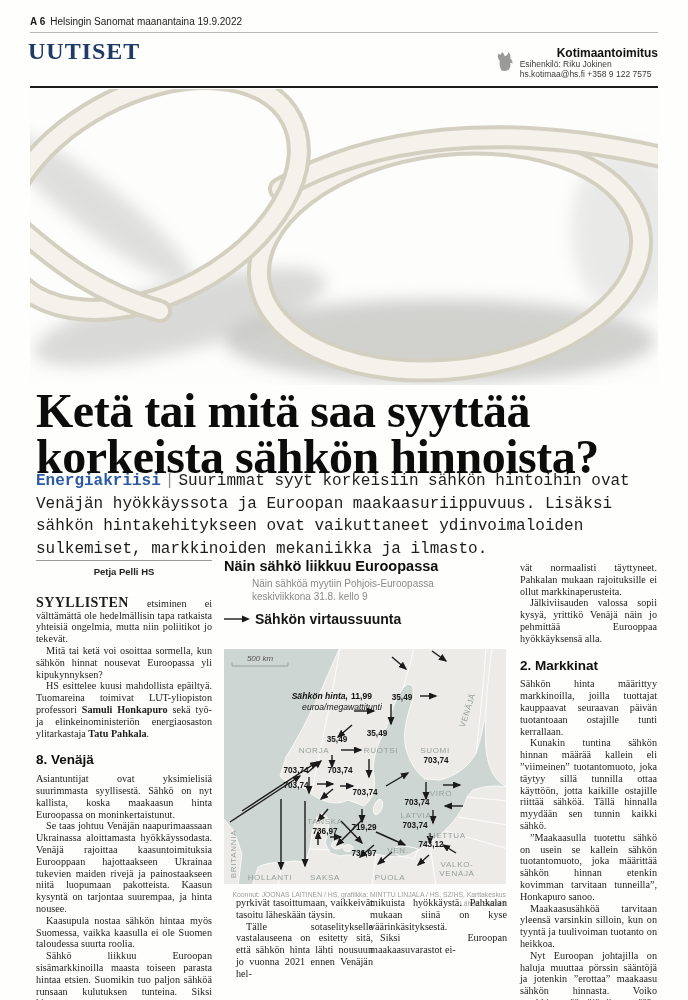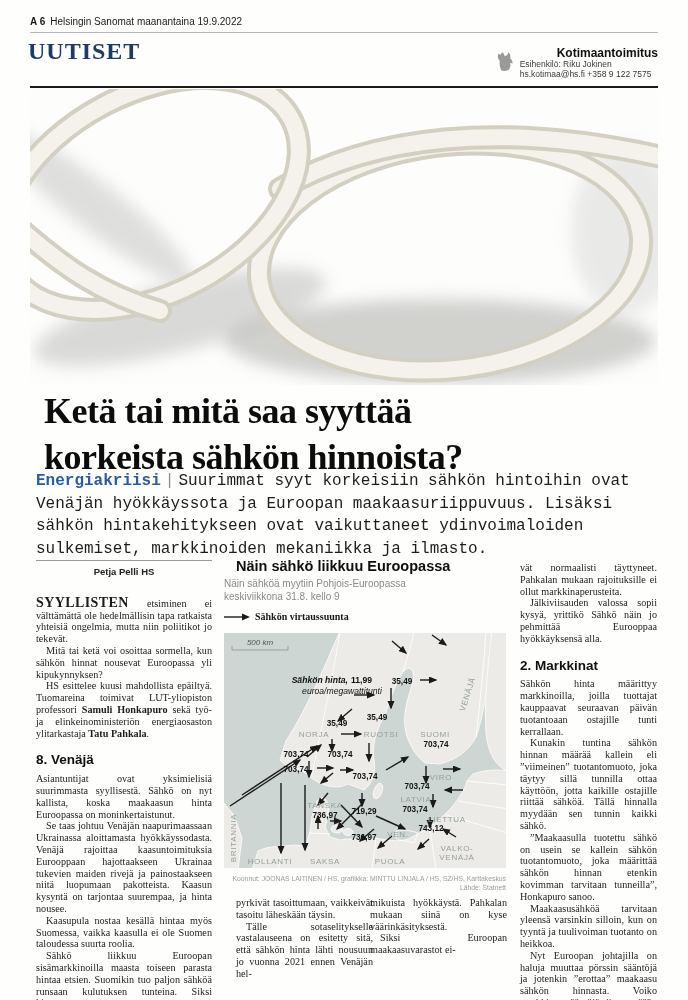--- a/index.html
+++ b/index.html
@@ -12,21 +12,21 @@
   .masthead{position:absolute;left:28px;top:38px;font-family:"Liberation Serif",serif;
             font-weight:700;font-size:24px;color:#1e3a66;letter-spacing:1px;}
   .dept{position:absolute;right:30px;top:48px;display:flex;gap:7px;align-items:flex-start;}
   .dept .txt{font-size:8.5px;color:#3a3a3a;line-height:10.5px;}
   .dept .txt b{display:block;font-size:12px;color:#111;margin-left:37px;}
   .rule-heavy{position:absolute;left:30px;top:86px;width:628px;height:2px;background:#1c1c1c;}
   
   .photo{position:absolute;left:30px;top:89px;}
   
   .headline{position:absolute;left:36px;top:388px;font-family:"Liberation Serif",serif;
-            font-weight:700;font-size:36px;line-height:46px;color:#0c0c0c;letter-spacing:-0.5px;margin-left:8px;}
+            font-weight:700;font-size:48px;line-height:46px;color:#0c0c0c;letter-spacing:-0.5px;}
   .lead{position:absolute;left:36px;top:470px;width:624px;font-family:Liberation Mono, monospace;
         font-size:16px;line-height:22.5px;color:#1d1d1d;}
   .kicker{color:#2b5aa5;font-weight:700;}
   .sep{color:#8a8a8a;padding:0 4px;font-weight:400;}
   
   .col{position:absolute;font-family:"Liberation Serif",serif;font-size:10.2px;
        line-height:11.8px;color:#1c1c1c;text-align:justify;}
   .col p{margin:0;text-indent:10px;}
   .col div[data-list] p:first-child, .col p.nofirst{text-indent:0;}
   .col1{left:36px;top:560px;width:176px;}
@@ -34,24 +34,24 @@
   .colm1{left:236px;top:897px;width:137px;}
   .colm2{left:370px;top:897px;width:137px;}
   .byline-rule{width:176px;height:1px;background:#9a9a9a;margin-bottom:5px;}
   .byline{font-family:"Liberation Sans",sans-serif;font-size:9.5px;font-weight:700;
           color:#222;margin-bottom:19px;text-align:center;}
   .lead-word{font-weight:700;font-size:14px;letter-spacing:.4px;}
   .sec-head{font-family:"Liberation Sans",sans-serif;font-weight:700;font-size:13.5px;
             margin:15px 0 7px;color:#0f0f0f;text-align:left;}
   
   .graphic{position:absolute;left:224px;top:558px;width:282px;}
-  .g-title{font-weight:700;font-size:14.5px;color:#0f0f0f;margin-bottom:4px;margin-left:12px;}
-  .g-sub{font-size:10px;color:#8a8a8a;line-height:12.5px;}
-  .g-legend{margin-top:8px;margin-bottom:11px;font-weight:700;font-size:10px;color:#161616;
-            display:flex;align-items:center;gap:5px;font-family:Liberation Serif, serif;}
+  .g-title{font-weight:700;font-size:14.5px;color:#0f0f0f;margin-bottom:4px;}
+  .g-sub{font-size:10px;color:#8a8a8a;line-height:12.5px;margin-left:28px;}
+  .g-legend{margin-top:8px;margin-bottom:22px;font-weight:700;font-size:14px;color:#161616;
+            display:flex;align-items:center;gap:5px;}
   .g-credit{margin-top:3px;text-align:right;font-size:6.8px;line-height:8.8px;color:#9c9c9c;}
   
   .m-country{font-family:"Liberation Sans",sans-serif;font-size:8px;fill:#96a09b;
              letter-spacing:.7px;text-anchor:middle;}
   .m-price{font-family:"Liberation Sans",sans-serif;font-size:8.2px;font-weight:700;
            fill:#141414;text-anchor:middle;}
   .m-scale{font-family:"Liberation Sans",sans-serif;font-style:italic;font-size:8px;
            fill:#555;text-anchor:middle;}
   .m-plabel{font-family:"Liberation Sans",sans-serif;font-size:8.6px;fill:#111;}
   .m-arrow{stroke:#1a1a1a;stroke-width:1.4;}
@@ -114,21 +114,21 @@
     <div class="byline">Petja Pelli HS</div>
     <div data-list="article.col1_paras_a">
       <p><span class="lead-word">SYYLLISTEN</span> <span>etsiminen ei välttämättä ole hedelmällisin tapa ratkaista yhteisiä ongelmia, mutta niin poliitikot jo tekevät.</span></p>
         <p>Mitä tai ketä voi osoittaa sormella, kun sähkön hinnat nousevat Euroopassa yli kipukynnyksen?</p>
         <p>HS esittelee kuusi mahdollista epäiltyä. Tuomareina toimivat LUT-yliopiston professori <b>Samuli Honkapuro</b> sekä työ- ja elinkeinoministeriön energiaosaston ylitarkastaja <b>Tatu Pahkala</b>.</p>
       </div>
     <div class="sec-head">8. Venäjä</div>
     <div data-list="article.col1_paras_b">
         <p>Asiantuntijat ovat yksimielisiä suurimmasta syyllisestä. Sähkö on nyt kallista, koska maakaasun hinta Euroopassa on moninkertaistunut.</p>
         <p>Se taas johtuu Venäjän naapurimaassaan Ukrainassa aloittamasta hyökkäyssodasta. Venäjä rajoittaa kaasuntoimituksia Eurooppaan hajottaakseen Ukrainaa tukevien maiden rivejä ja painostaakseen niitä luopumaan pakotteista. Kaasun kysyntä on tarjontaa suurempaa, ja hinta nousee.</p>
-        <p>Kaasupula nostaa kesällä hintaa myös Suomessa, vaikka kaasulla ei ole Suomen taloudessa suurta roolia.</p>
+        <p>Kaasupula nostaa sähkön hintaa myös Suomessa, vaikka kaasulla ei ole Suomen taloudessa suurta roolia.</p>
         <p>Sähkö liikkuu Euroopan sisämarkkinoilla maasta toiseen parasta hintaa etsien. Suomikin tuo paljon sähköä runsaan kulutuksen tunteina. Siksi hintaerot</p>
       </div>
   </div>
 
   <div class="graphic">
     <div class="g-title">Näin sähkö liikkuu Euroopassa</div>
     <div class="g-sub">
       <span>Näin sähköä myytiin Pohjois-Euroopassa</span><br>
       <span>keskiviikkona 31.8. kello 9</span>
     </div>
@@ -254,21 +254,21 @@
   <div class="col colm2">
     <div data-list="article.colm2_paras">
         <p>mikuista hyökkäystä. Pahkalan mukaan siinä on kyse väärinkäsityksestä.</p>
         <p>Siksi Euroopan maakaasuvarastot ei-</p>
       </div>
   </div>
 
   <div class="col col4">
     <div data-list="article.col4_paras_a">
         <p>vät normaalisti täyttyneet. Pahkalan mukaan rajoituksille ei ollut markkinaperusteita.</p>
-        <p>Jälkiviisauden valossa sopii kysyä, yrittikö Sähkö näin jo pehmittää Eurooppaa hyökkäyksensä alla.</p>
+        <p>Jälkiviisauden valossa sopii kysyä, yrittikö Venäjä näin jo pehmittää Eurooppaa hyökkäyksensä alla.</p>
       </div>
     <div class="sec-head">2. Markkinat</div>
     <div data-list="article.col4_paras_b">
         <p>Sähkön hinta määrittyy markkinoilla, joilla tuottajat kauppaavat seuraavan päivän tuotantoaan ostajille tunti kerrallaan.</p>
         <p>Kunakin tuntina sähkön hinnan määrää kallein eli ”viimeinen” tuotantomuoto, joka täytyy sillä tunnilla ottaa käyttöön, jotta kaikille ostajille riittää sähköä. Tällä hinnalla myydään sen tunnin kaikki sähkö.</p>
         <p>”Maakaasulla tuotettu sähkö on usein se kallein sähkön tuotantomuoto, joka määrittää sähkön hinnan etenkin kovimman tarvitaan tunneilla”, Honkapuro sanoo.</p>
         <p>Maakaasusähköä tarvitaan yleensä varsinkin silloin, kun on tyyntä ja tuulivoiman tuotanto on heikkoa.</p>
         <p>Nyt Euroopan johtajilla on haluja muuttaa pörssin sääntöjä ja jotenkin ”erottaa” maakaasu sähkön hinnasta. Voiko markkinan sääntöjä siis syyttää?</p>
       </div>
   </div>

